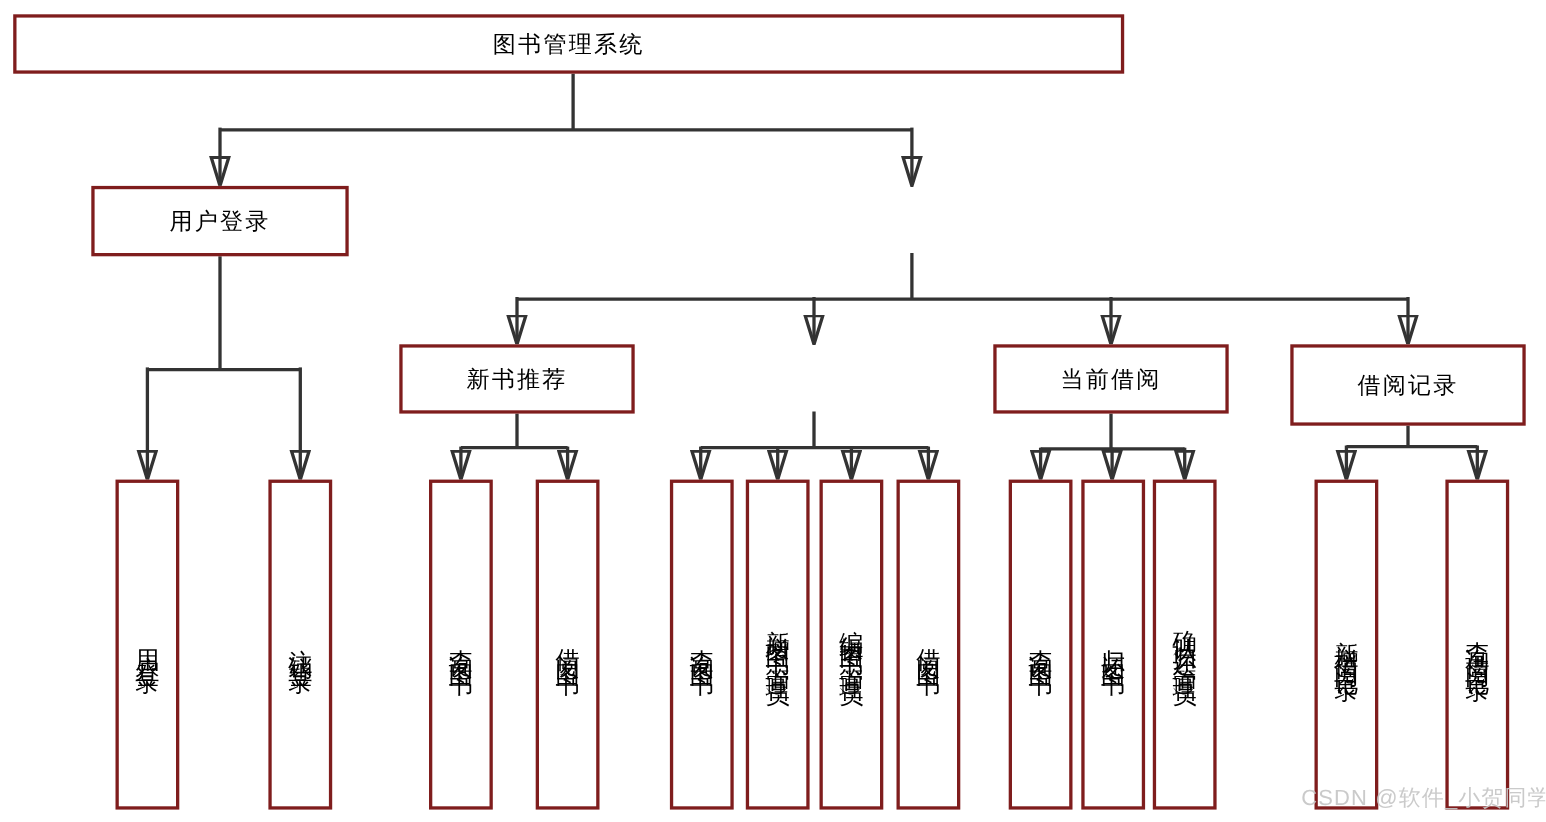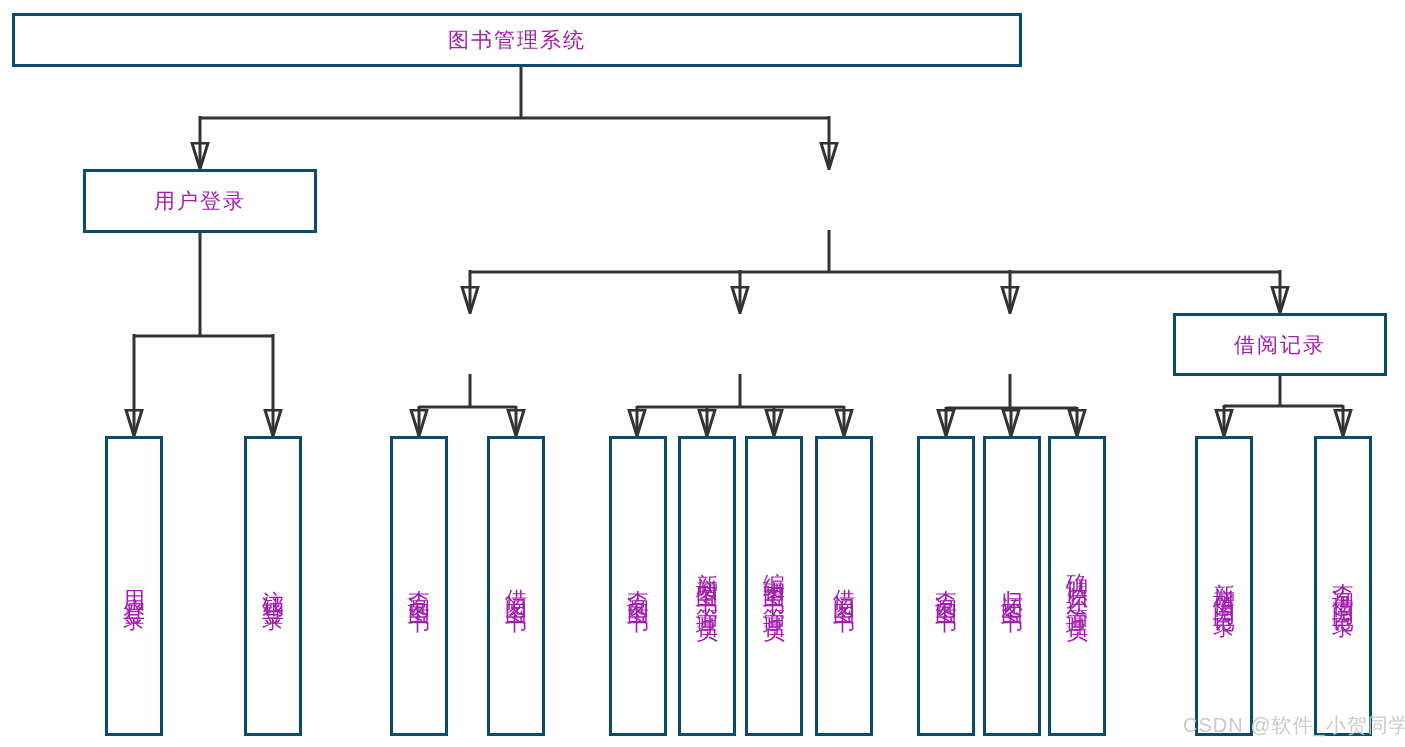--- a/index.html
+++ b/index.html
@@ -17,26 +17,26 @@
     width: 1405px; height: 747px;
   }
   .connectors path, .connectors line {
     stroke: #333333;
     stroke-width: 3;
     fill: none;
   }
   .box {
     position: absolute;
     box-sizing: border-box;
-    border: 3px solid #0c4a6e;
+    border: 3px solid #7f1d1d;
     background: #ffffff;
     display: flex;
     align-items: center;
     justify-content: center;
-    color: #a21caf;
+    color: #000000;
     text-align: right;
   }
   .hlabel {
     font-size: 21px;
     letter-spacing: 2px;
     white-space: nowrap;
   }
   .vbox { top: 436px; width: 58px; height: 300px; }
   .vlabel {
     writing-mode: vertical-rl;
@@ -103,21 +103,27 @@
   </svg>
 
   <div class="box" style="left:12px;top:13px;width:1010px;height:54px">
     <span class="hlabel">图书管理系统</span>
   </div>
 
   <div class="box" style="left:83px;top:169px;width:234px;height:64px">
     <span class="hlabel">用户登录</span>
   </div>
 
-  <div class="box" style="left:1173px;top:313px;width:214px;height:63px">
+  <div class="box" style="left:363px;top:313px;width:214px;height:63px">
+    <span class="hlabel">新书推荐</span>
+  </div>
+  <div class="box" style="left:903px;top:313px;width:214px;height:63px">
+    <span class="hlabel">当前借阅</span>
+  </div>
+  <div class="box" style="left:1173px;top:313px;width:214px;height:74px">
     <span class="hlabel">借阅记录</span>
   </div>
 
   <div class="box vbox" style="left:105px">
     <span class="vlabel">用户登录</span>
   </div>
   <div class="box vbox" style="left:244px">
     <span class="vlabel">注销登录</span>
   </div>
 

